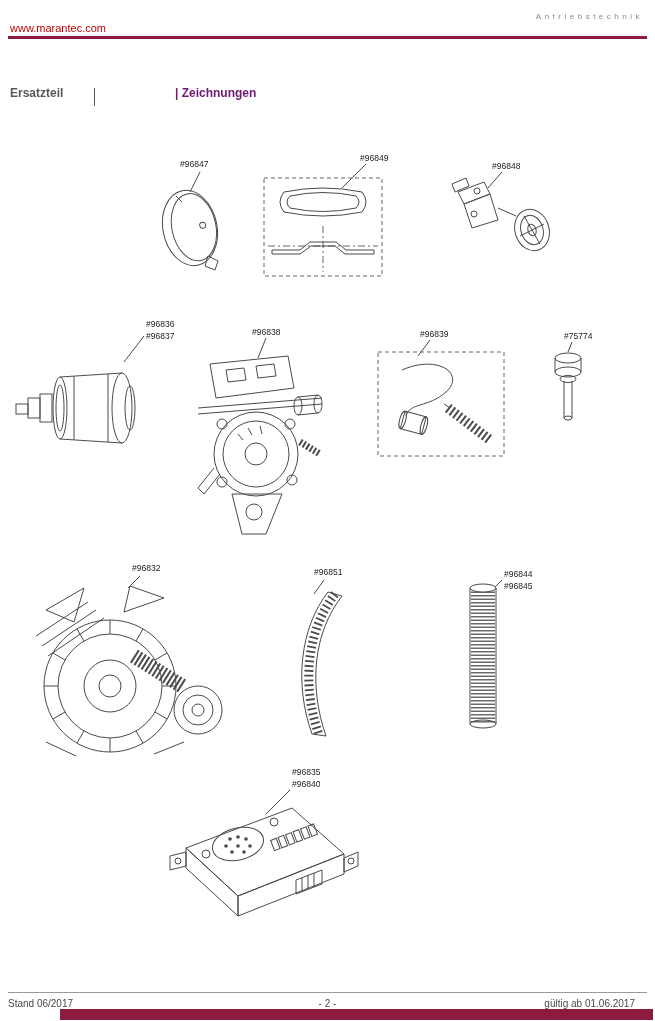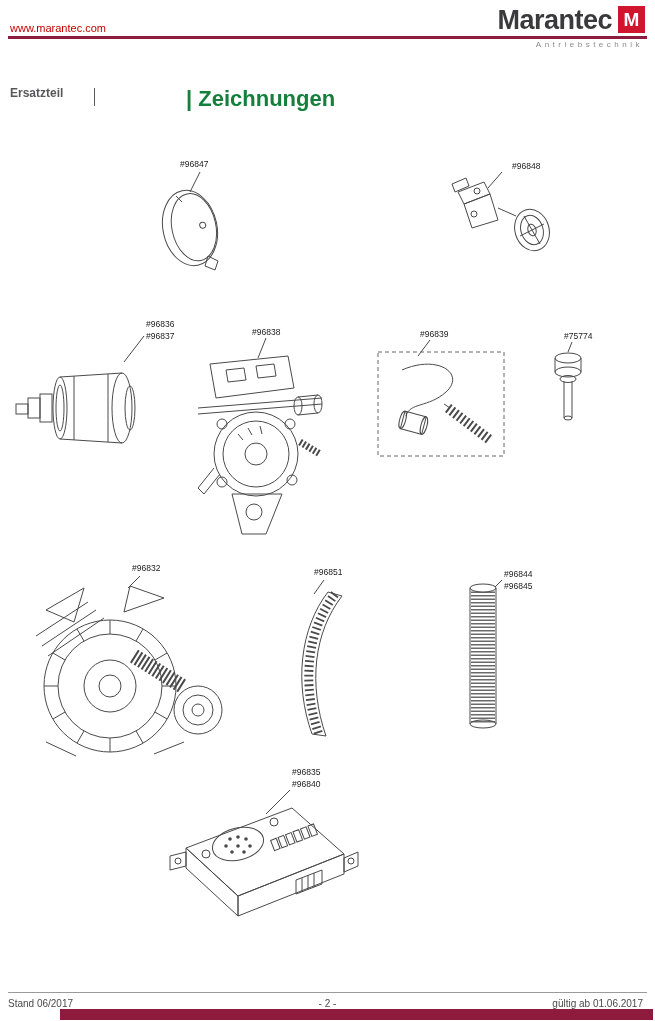--- a/index.html
+++ b/index.html
@@ -19,51 +19,47 @@
   .wordmark { font-size:27px; font-weight:bold; color:#3a3a3c; letter-spacing:-0.5px; line-height:28px; }
   .logo-square {
     width:27px; height:27px; background:#d0152f; color:#ffffff;
     font-weight:bold; font-size:19px; line-height:27px; text-align:center;
   }
   .brand-sub { font-size:8px; letter-spacing:3.5px; color:#8a8a8a; margin-top:6px; padding-right:2px; }
 
   
   .title-left { left:10px; top:86px; font-size:12px; font-weight:bold; color:#58585a; }
   .title-sep  { left:94px; top:88px; width:1px; height:18px; background:#58585a; }
-  .title-right{ left:175px; top:86px; font-size:22px; font-weight:bold; color:#15803d;margin-left:11px; }
+  .title-right{ left:175px; top:86px; font-size:12px; font-weight:bold; color:#701a75; }
 
   
   .part { position:absolute; }
   .part-label { position:absolute; font-size:8.5px; color:#1a1a1a; line-height:12px; white-space:nowrap; }
   .pd { position:absolute; left:0; top:0; }
   .pd * { fill:none; stroke:#4a4a4a; stroke-width:1; }
   .pd .fw { fill:#ffffff; }
   .pd .fd { fill:#4a4a4a; stroke:none; }
   .pd .dash { stroke:#666; }
 
   
   .foot-rule { left:8px; right:8px; top:992px; height:1px; background:#9a9a9a; }
   .foot-text { top:998px; font-size:10px; color:#4a4a4a;text-align:center; }
   .foot-left { left:8px; }
   .foot-center { left:0; right:0; text-align:center; }
-  .foot-right { right:12px;margin-left:37px; }
+  .foot-right { right:20px;margin-left:37px; }
   .bottom-bar { left:60px; right:2px; top:1009px; height:11px; background:#8c1b3d; }
 </style>
 </head>
 <body>
 
 <div class="page">
 
   <div class="abs url">www.marantec.com</div>
   <div class="abs top-rule"></div>
   <div class="abs logo-block">
-    <div class="logo-row">
-      <span class="wordmark">Marantec</span>
-      <span class="logo-square">M</span>
-    </div>
     <div class="brand-sub">Antriebstechnik</div>
   </div>
 
   <div class="abs title-left">Ersatzteil</div>
   <div class="abs title-sep"></div>
   <div class="abs title-right">| Zeichnungen</div>
 
 
   <div class="part" style="left:156px;top:158px;width:80px;height:114px;">
     <svg class="pd" width="80" height="114" viewBox="0 0 80 114">
@@ -72,39 +68,54 @@
         <ellipse cx="34" cy="70" rx="27" ry="38"></ellipse>
         <ellipse cx="38" cy="70" rx="22" ry="34"></ellipse>
         <circle cx="47" cy="70" r="3"></circle>
       </g>
       <path d="M52,98 l10,5 l-3,9 l-10,-4 Z"></path>
       <line x1="20" y1="38" x2="26" y2="44"></line>
     </svg>
     <div class="part-label" style="left:24px;top:0;">#96847</div>
   </div>
 
+  <div class="part" style="left:260px;top:150px;width:128px;height:130px;">
+    <svg class="pd" width="128" height="130" viewBox="0 0 128 130">
+      <line x1="106" y1="14" x2="82" y2="38"></line>
+      <rect class="dash" x="4" y="28" width="118" height="98" stroke-dasharray="4 3"></rect>
+      <path d="M24,42 Q63,34 102,42 Q110,52 102,62 Q63,70 24,62 Q16,52 24,42 Z"></path>
+      <path d="M30,46 Q63,39 96,46 Q102,52 96,58 Q63,65 30,58 Q24,52 30,46 Z"></path>
+      <line class="dash" x1="8" y1="96" x2="118" y2="96" stroke-dasharray="7 3 2 3"></line>
+      <line class="dash" x1="63" y1="76" x2="63" y2="122" stroke-dasharray="7 3 2 3"></line>
+      <path d="M12,100 L40,100 L50,92 L76,92 L86,100 L114,100"></path>
+      <path d="M12,104 L40,104 L51,96 L75,96 L85,104 L114,104"></path>
+      <line x1="12" y1="100" x2="12" y2="104"></line>
+      <line x1="114" y1="100" x2="114" y2="104"></line>
+    </svg>
+    <div class="part-label" style="left:100px;top:2px;">#96849</div>
+  </div>
 
   <div class="part" style="left:444px;top:158px;width:122px;height:112px;">
     <svg class="pd" width="122" height="112" viewBox="0 0 122 112">
       <line x1="58" y1="14" x2="44" y2="30"></line>
       <path d="M8,26 L22,20 L25,28 L11,34 Z"></path>
       <path d="M14,34 L40,24 L46,36 L20,46 Z"></path>
       <path d="M20,46 L46,36 L54,62 L28,70 Z"></path>
       <circle cx="33" cy="33" r="3"></circle>
       <circle cx="30" cy="56" r="3"></circle>
       <line x1="54" y1="50" x2="72" y2="58"></line>
       <g transform="rotate(-18 88 72)">
         <ellipse cx="88" cy="72" rx="17" ry="21"></ellipse>
         <ellipse cx="88" cy="72" rx="11" ry="15"></ellipse>
         <ellipse cx="88" cy="72" rx="4" ry="6"></ellipse>
       </g>
       <line x1="80" y1="58" x2="96" y2="86"></line>
       <line x1="76" y1="78" x2="100" y2="66"></line>
     </svg>
-    <div class="part-label" style="left:48px;top:2px;margin-left:20px;">#96848</div>
+    <div class="part-label" style="left:48px;top:2px;">#96848</div>
   </div>
 
   <div class="part" style="left:12px;top:316px;width:176px;height:150px;">
     <svg class="pd" width="176" height="150" viewBox="0 0 176 150">
       <line x1="132" y1="20" x2="112" y2="46"></line>
       <rect x="4" y="88" width="12" height="10"></rect>
       <rect x="16" y="82" width="12" height="20"></rect>
       <rect x="28" y="78" width="12" height="28"></rect>
       <ellipse cx="48" cy="92" rx="7" ry="31"></ellipse>
       <ellipse cx="48" cy="92" rx="4" ry="23"></ellipse>

